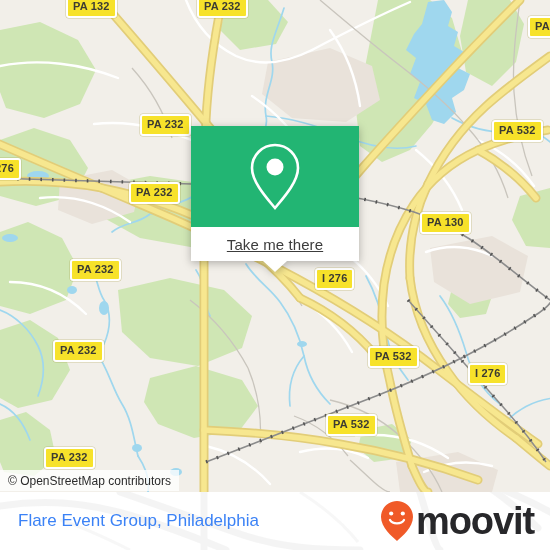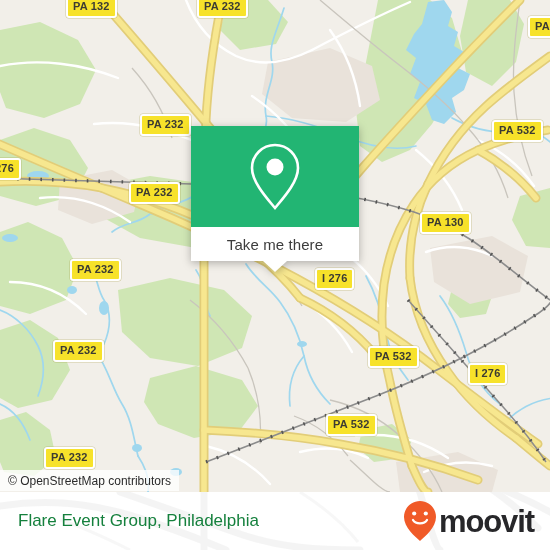--- a/index.html
+++ b/index.html
@@ -83,20 +83,21 @@
     align-items: center;
     justify-content: center;
     position: relative;
   }
 
   #popup-label {
     color: #3c3c3c;
     font-size: 15px;
     font-family: "Liberation Sans", sans-serif;
     letter-spacing: 0.1px;
+    text-decoration: underline;
   }
 
   #popup-tail {
     position: absolute;
     left: 50%;
     bottom: -11px;
     margin-left: -12px;
     width: 0;
     height: 0;
     border-left: 12px solid transparent;
@@ -141,40 +142,40 @@
     left: 0;
     top: -492px;
     opacity: 0.10;
     pointer-events: none;
   }
 
   #bottom-title {
     position: relative;
     z-index: 2;
     margin-left: 18px;
-    color: #15803d;
+    color: #3b82f6;
     font-size: 17px;
     font-family: "Liberation Sans", sans-serif;
     white-space: nowrap;
   }
 
   #brand-logo {
     position: absolute;
     right: 16px;
     top: 50%;
     transform: translateY(-50%);
     z-index: 2;
     display: flex;
     align-items: center;
     gap: 2px;
   }
 
   #brand-name {
     color: #27272a;
-    font-size: 31px;
+    font-size: 38px;
     font-family: "Liberation Sans", sans-serif;
     font-weight: bold;
     letter-spacing: -1.1px;
     line-height: 1;
   }
 </style>
 </head>
 <body>
 
 <div id="app">

